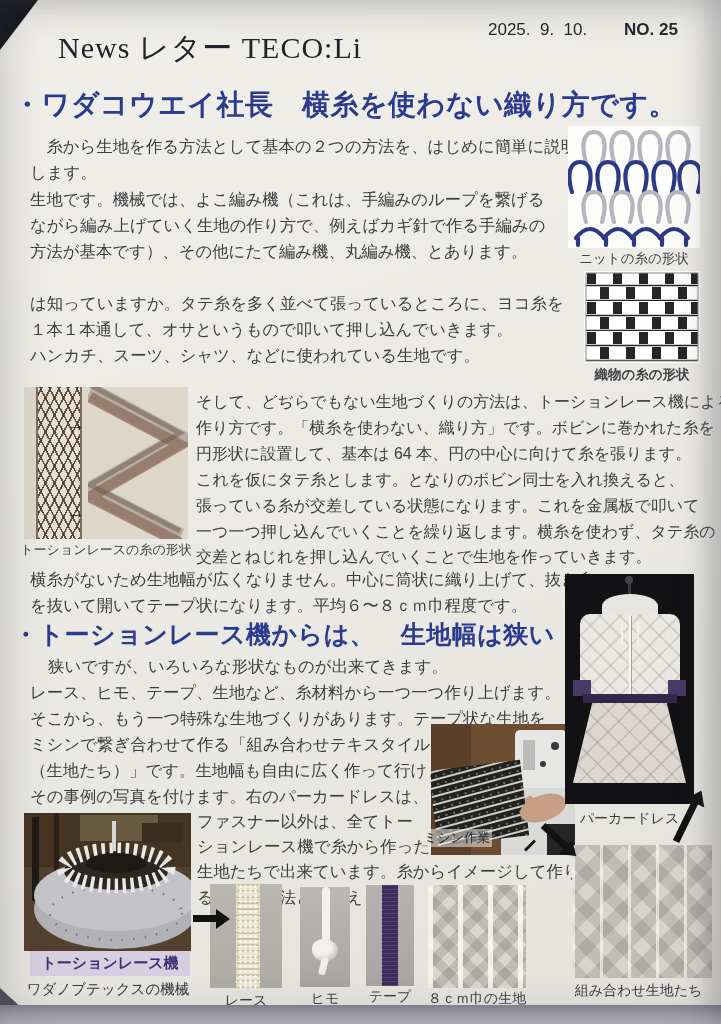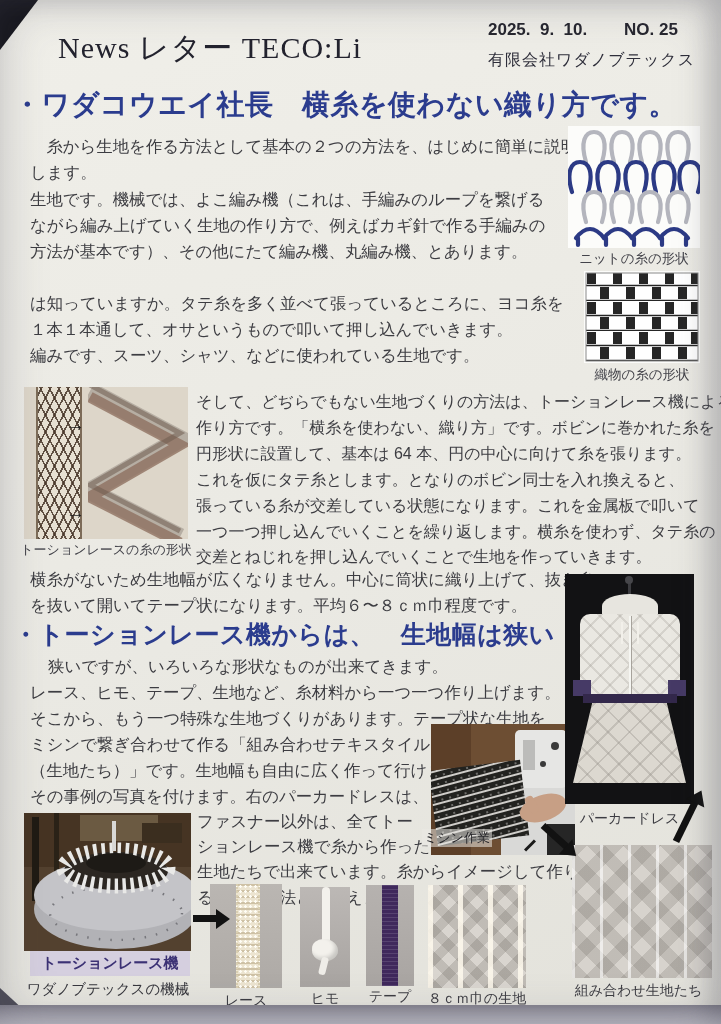--- a/index.html
+++ b/index.html
@@ -15,21 +15,21 @@
   .corner-bl{position:absolute;left:0;top:988px;width:0;height:0;
         border-bottom:24px solid #4e4d58;border-right:26px solid transparent;}
 
   .abs{position:absolute;}
   .nowrap{white-space:nowrap;}
   .line{white-space:nowrap;}
 
   
   .title{left:58px;top:28px;font-family:"Liberation Serif","DejaVu Serif",serif;
          font-size:30px;color:#23232e;letter-spacing:1px;}
-  .date{left:488px;top:20px;font-size:17px;font-weight:bold;color:#26262f;white-space:pre;}
+  .date{left:488px;top:20px;font-size:17px;font-weight:normal;color:#26262f;white-space:pre;}
   .issue{left:624px;top:20px;font-size:17px;font-weight:bold;color:#26262f;}
   .company{left:488px;top:50px;font-size:16px;color:#2e2e3a;
          font-family:"Liberation Serif","DejaVu Serif",serif;letter-spacing:1px;}
 
   .headline{font-weight:bold;color:#2b3c8e;white-space:nowrap;}
   .h1a{left:13px;top:86px;font-size:28px;letter-spacing:.5px;}
   .h2a{left:13px;top:618px;font-size:25px;letter-spacing:.5px;}
 
   .tb{font-size:16.4px;line-height:25.9px;}
   .b-intro{left:30px;top:134px;}
@@ -44,21 +44,21 @@
   .s2l6{left:197px;top:811px;} .s2l7{left:197px;top:836px;}
   .s2l8{left:197px;top:861px;} .s2l9{left:197px;top:887px;}
 
   .cap{font-size:13.5px;color:#43434a;text-align:center;}
   .cap14{font-size:14px;color:#3c3c42;text-align:center;white-space:nowrap;}
 
   
   .knit-img{left:568px;top:126px;width:132px;height:122px;background:#fcfcfa;}
   .knit-cap{left:560px;top:250px;width:148px;}
   .weave-img{left:584px;top:271px;width:116px;height:92px;background:#fcfcfa;}
-  .weave-cap{left:568px;top:366px;width:148px;}
+  .weave-cap{left:568px;top:366px;width:148px;font-weight:bold;}
 
   .lace-img{left:24px;top:387px;width:164px;height:152px;background:#ddd6c9;}
   .lace-braid{position:absolute;left:12px;top:0;width:42px;height:152px;background-color:#e7e0d2;
       background-image:repeating-linear-gradient(62deg,rgba(73,55,42,.85) 0 1.6px,rgba(0,0,0,0) 1.6px 8px),
                        repeating-linear-gradient(-62deg,rgba(73,55,42,.85) 0 1.6px,rgba(0,0,0,0) 1.6px 8px);
       border-left:2px solid #7c6b58;border-right:2px solid #7c6b58;}
   .lace-zig{position:absolute;right:0;top:0;}
   .mini-arrow{position:absolute;font-size:19px;font-weight:bold;color:#1c1c1c;line-height:1;}
   .lace-cap{left:12px;top:541px;width:188px;font-size:13px;}
 
@@ -129,36 +129,35 @@
 </style>
 </head>
 <body>
 
 <div class="page">
   <div class="corner-tl"></div>
 
   <div class="abs title">News レター TECO:Li</div>
   <div class="abs date">2025.  9.  10.</div>
   <div class="abs issue">NO. 25</div>
-  <div class="abs company">有限会社ワダノブテックス</div>
 
   <div class="abs headline h1a">・ワダコウエイ社長　横糸を使わない織り方です。</div>
   <div class="abs tb b-intro">
       <div class="line">　糸から生地を作る方法として基本の２つの方法を、はじめに簡単に説明</div>
       <div class="line">します。</div>
     </div>
   <div class="abs tb b-knit">
       <div class="line">生地です。機械では、よこ編み機（これは、手編みのループを繋げる</div>
       <div class="line">ながら編み上げていく生地の作り方で、例えばカギ針で作る手編みの</div>
       <div class="line">方法が基本です）、その他にたて編み機、丸編み機、とあります。</div>
     </div>
   <div class="abs tb b-weave">
       <div class="line">は知っていますか。タテ糸を多く並べて張っているところに、ヨコ糸を</div>
       <div class="line">１本１本通して、オサというもので叩いて押し込んでいきます。</div>
-      <div class="line">編みです、スーツ、シャツ、などに使われている生地です。</div>
+      <div class="line">ハンカチ、スーツ、シャツ、などに使われている生地です。</div>
     </div>
   <div class="abs tb b-torsion">
       <div class="line">そして、どぢらでもない生地づくりの方法は、トーションレース機による</div>
       <div class="line">作り方です。「横糸を使わない、織り方」です。ボビンに巻かれた糸を</div>
       <div class="line">円形状に設置して、基本は 64 本、円の中心に向けて糸を張ります。</div>
       <div class="line">これを仮にタテ糸とします。となりのボビン同士を入れ換えると、</div>
       <div class="line">張っている糸が交差している状態になります。これを金属板で叩いて</div>
       <div class="line">一つ一つ押し込んでいくことを繰り返します。横糸を使わず、タテ糸の</div>
       <div class="line">交差とねじれを押し込んでいくことで生地を作っていきます。</div>
     </div>

